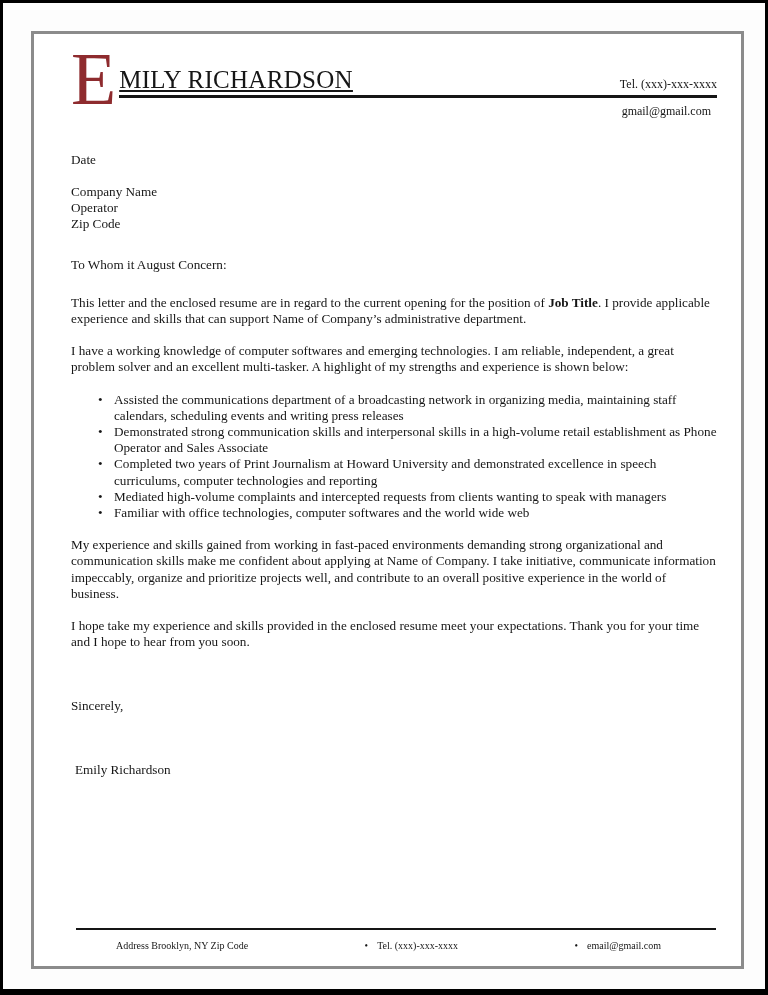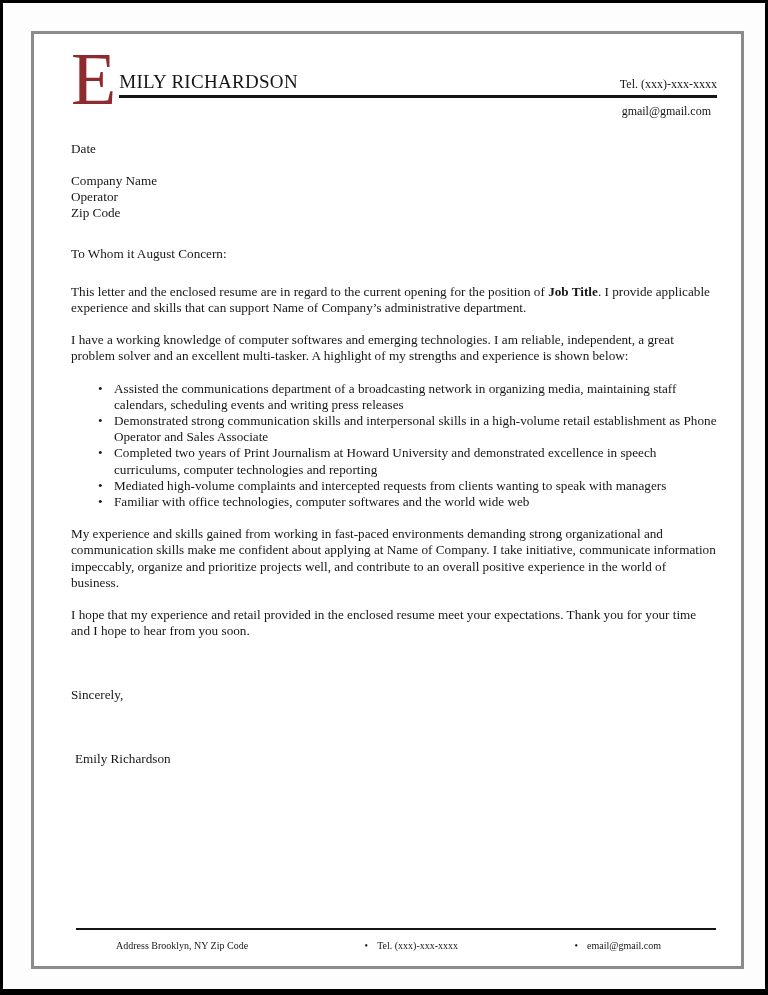--- a/index.html
+++ b/index.html
@@ -40,27 +40,27 @@
     margin-right:3px;
   }
   .lh-rule {
     flex:1;
     display:flex;
     justify-content:space-between;
     align-items:baseline;
     border-bottom:3px solid #151515;
     padding-bottom:2px;
   }
-  .lh-name { font-size:19px; letter-spacing:0.3px; }
+  .lh-name { font-size:25px; letter-spacing:0.3px;text-decoration:underline; }
   .lh-phone { font-size:12px; }
   .lh-email {
     text-align:right;
     font-size:12px;
     margin-top:5px;
-    margin-bottom:22px;
+    margin-bottom:33px;
     padding-right:6px;
   }
 
   
   .date       { margin:0 0 16px 0; }
   .recipient  { margin:0 0 24px 0; }
   .greeting   { margin:0 0 22px 0; }
   .para       { margin:0 0 16px 0; }
   .para-last  { margin:0 0 48px 0; }
   .closing    { margin:0 0 47px 0; }
@@ -116,21 +116,21 @@
       <ul class="hl-list">
         <li class="hl"><span class="blt">•</span><span>Assisted the communications department of a broadcasting network in organizing media, maintaining staff calendars, scheduling events and writing press releases</span></li>
         <li class="hl"><span class="blt">•</span><span>Demonstrated strong communication skills and interpersonal skills in a high-volume retail establishment as Phone Operator and Sales Associate</span></li>
         <li class="hl"><span class="blt">•</span><span>Completed two years of Print Journalism at Howard University and demonstrated excellence in speech curriculums, computer technologies and reporting</span></li>
         <li class="hl"><span class="blt">•</span><span>Mediated high-volume complaints and intercepted requests from clients wanting to speak with managers</span></li>
         <li class="hl"><span class="blt">•</span><span>Familiar with office technologies, computer softwares and the world wide web</span></li>
       </ul>
 
       <p class="para">My experience and skills gained from working in fast-paced environments demanding strong organizational and communication skills make me confident about applying at Name of Company. I take initiative, communicate information impeccably, organize and prioritize projects well, and contribute to an overall positive experience in the world of business.</p>
 
-      <p class="para-last">I hope that my experience and retail provided in the enclosed resume meet your expectations. Thank you for your time and I hope to hear from you soon.</p>
+      <p class="para-last">I hope take my experience and skills provided in the enclosed resume meet your expectations. Thank you for your time and I hope to hear from you soon.</p>
 
       <div class="closing">Sincerely,</div>
       <div class="signature">Emily Richardson</div>
     </div>
 
     <div class="footer">
       <div class="footer-rule"></div>
       <div class="footer-row">
         <span class="foot-seg">Address Brooklyn, NY  Zip Code</span>
         <span class="foot-seg"><span class="sep">•</span><span>Tel. (xxx)-xxx-xxxx</span></span>

